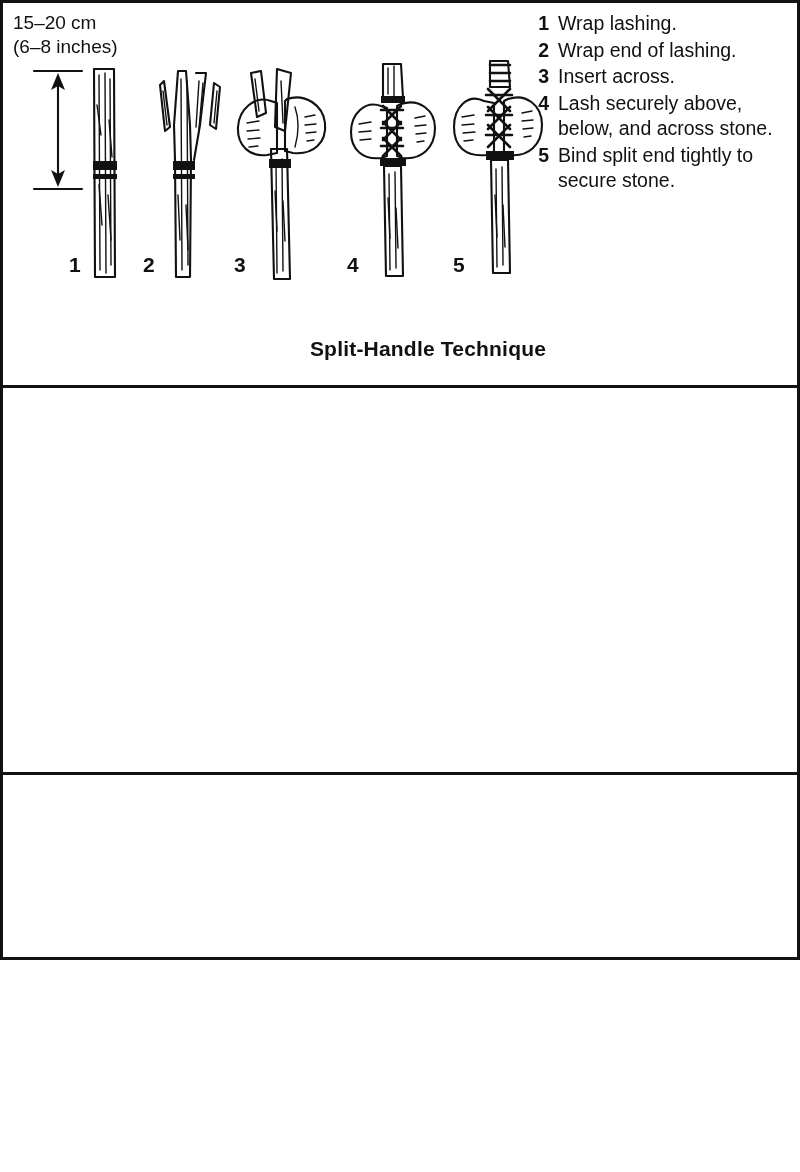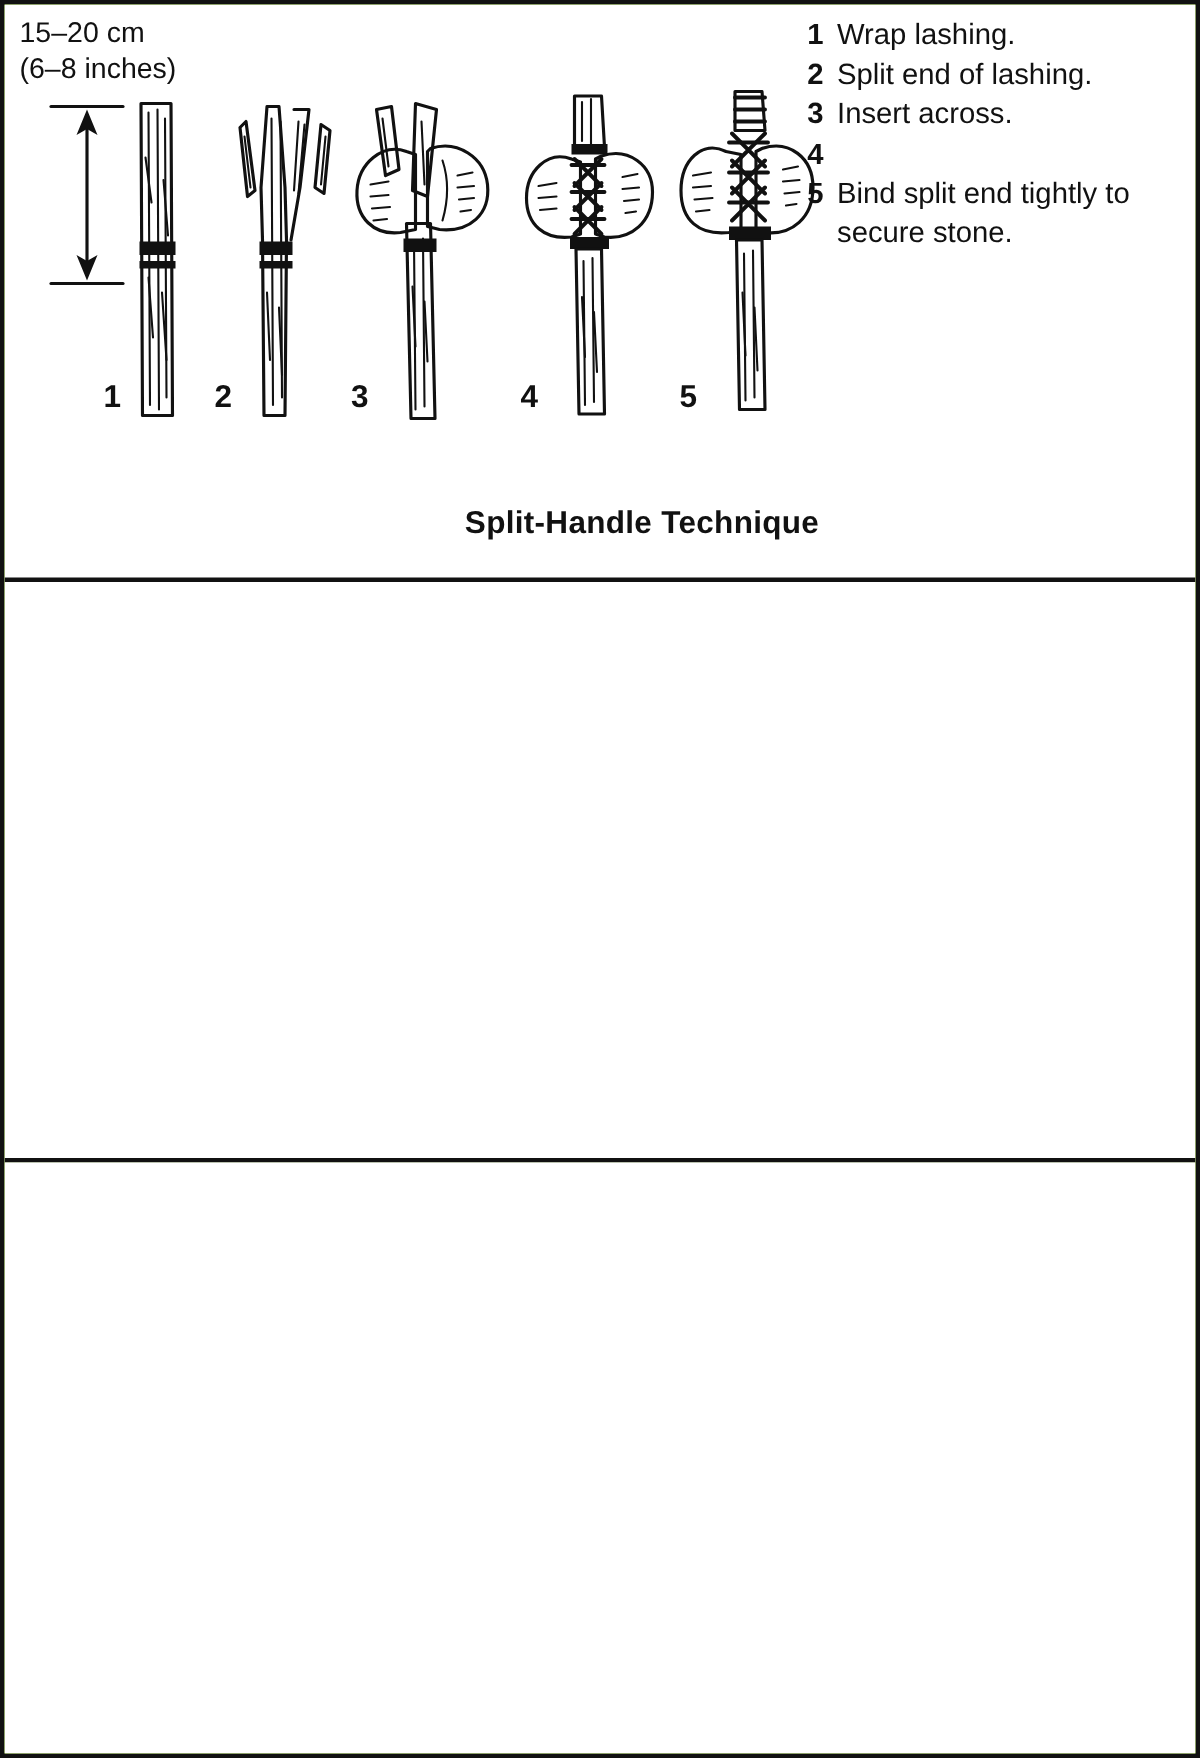--- a/index.html
+++ b/index.html
@@ -3,22 +3,22 @@
 <meta charset="utf-8">
 <style>
   html,body{margin:0;padding:0;background:#fff;}
   body{
     font-family:"Liberation Sans", sans-serif;
     -webkit-font-smoothing:antialiased;
   }
   #page{
     position:relative;
     width:800px;
-    height:1172px;
-    background:#bef264;
+    height:960px;
+    background:#14532d;
     box-sizing:border-box;
     border:3px solid #111;
     overflow:hidden;
   }
   .panel{
     position:absolute;
     left:0;
     width:794px;
     box-sizing:border-box;
     background:#fff;
@@ -197,28 +197,29 @@
     <div class="fignum" style="left:344px;top:250px;">4</div>
     <div class="fignum" style="left:450px;top:250px;">5</div>
 
     <div class="steps" id="p1-steps">
       <div class="step">
         <span class="step-num">1</span>
         <span class="step-text">Wrap lashing.</span>
       </div>
       <div class="step">
         <span class="step-num">2</span>
-        <span class="step-text">Split end of lashing.</span>
+        <span class="step-text">Wrap end of lashing.</span>
       </div>
       <div class="step">
         <span class="step-num">3</span>
         <span class="step-text">Insert across.</span>
       </div>
       <div class="step">
         <span class="step-num">4</span>
+        <span class="step-text">Lash securely above, below, and across stone.</span>
       </div>
       <div class="step">
         <span class="step-num">5</span>
         <span class="step-text">Bind split end tightly to secure stone.</span>
       </div>
     </div>
 
     <div class="panel-title" id="p1-title">Split-Handle Technique</div>
   </div>
 

